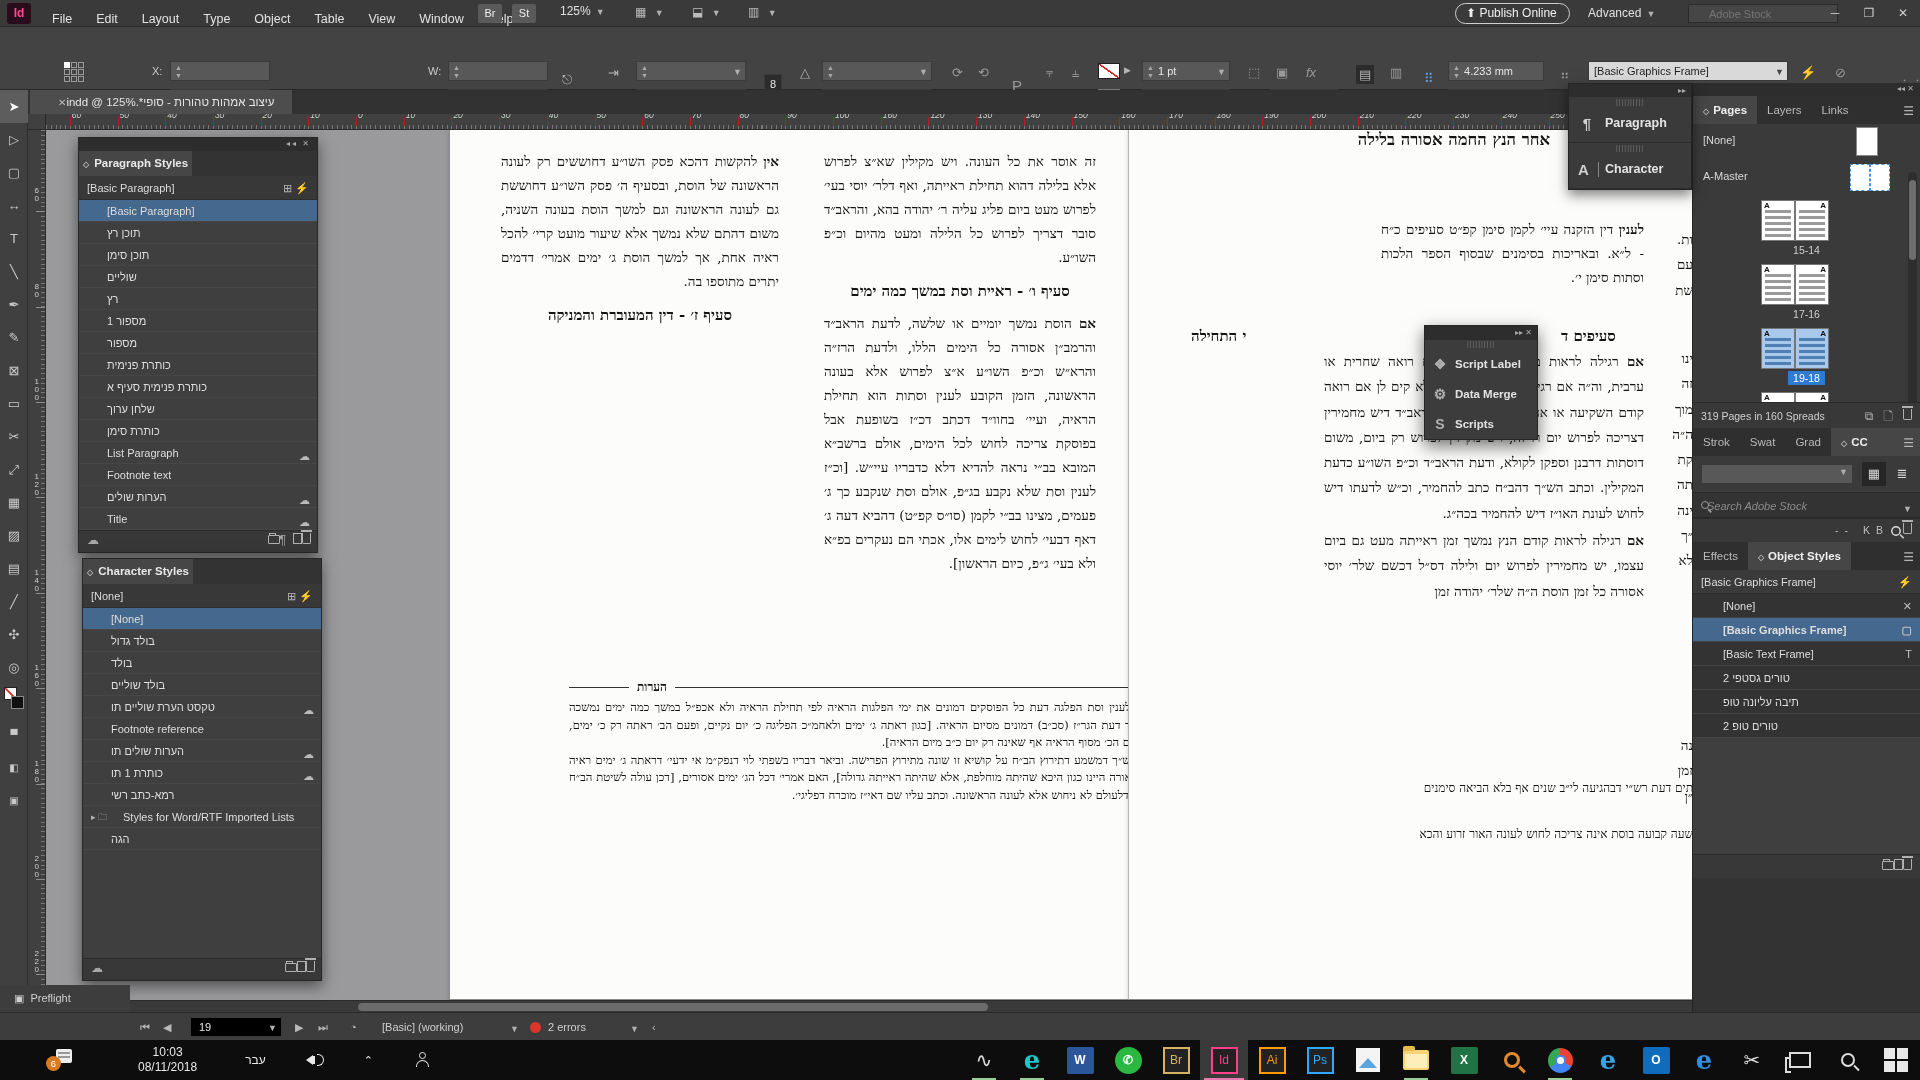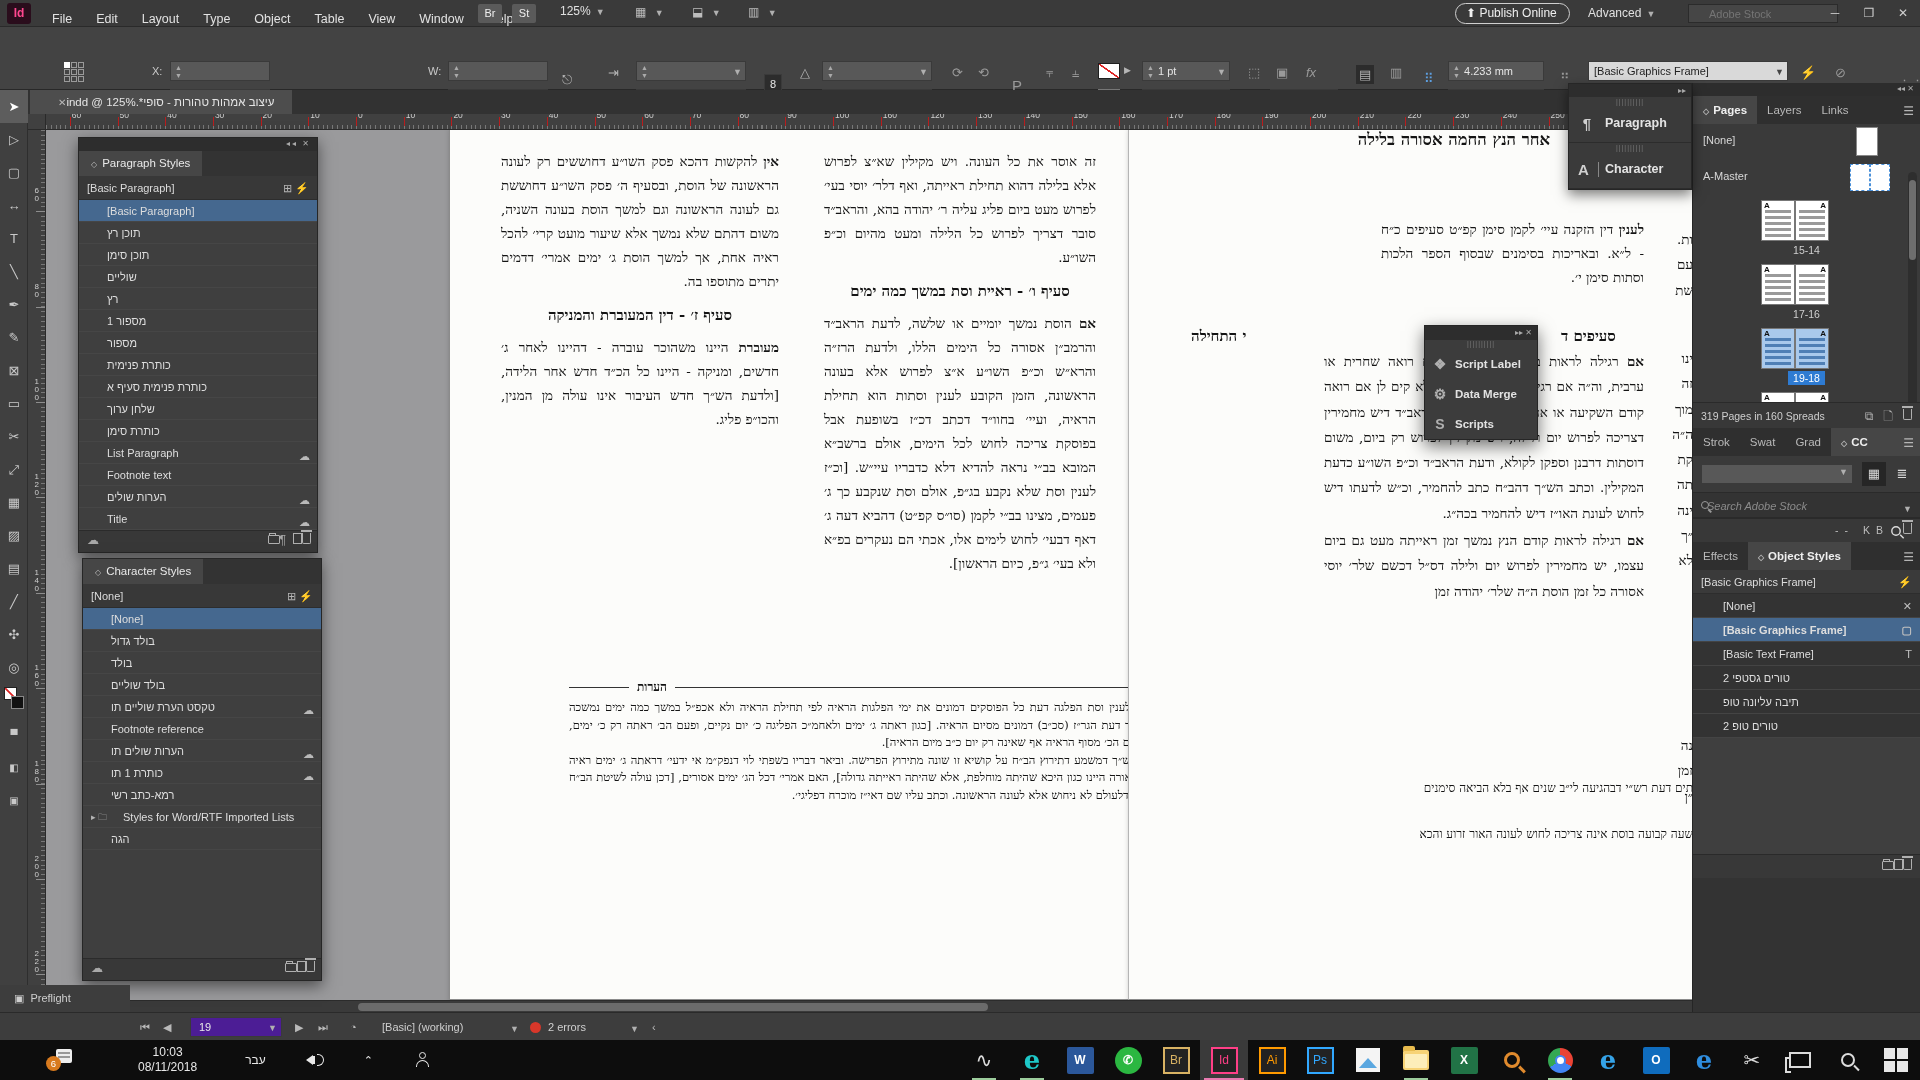--- a/index.html
+++ b/index.html
@@ -49,21 +49,21 @@
   #fs-back { position:absolute; left:11px; top:12px; width:13px; height:13px; border:1px solid #888; background:#111; }
 
   
   #tabbar { position:absolute; left:28px; top:90px; width:1892px; height:24px; background:#323232; }
   #doc-tab { position:absolute; left:2px; top:0; height:24px; background:#4d4d4d; color:#e4e4e4; font-size:11.5px; line-height:24px; padding:0 18px; }
   #doc-tab .x { color:#b9b9b9; margin-left:10px; font-size:10px; }
 
   
   #hruler { position:absolute; left:46px; top:114px; width:1874px; height:16px; background:#404040; border-bottom:1px solid #2a2a2a; overflow:hidden; z-index:5; }
   #hruler .fine { position:absolute; left:0; bottom:0; width:100%; height:4px; background:repeating-linear-gradient(to right,#777 0 1px,transparent 1px 4.77px); }
-  .htick { position:absolute; bottom:3px; width:1px; height:9px; background:#b91c1c; }
+  .htick { position:absolute; bottom:3px; width:1px; height:9px; background:#b91c1c;font-style:italic; }
   .htick b { position:absolute; left:2px; bottom:6px; font-weight:normal; font-size:8.5px; color:#cfcfcf; }
   #vruler { position:absolute; left:28px; top:130px; width:18px; height:882px; background:#404040; border-right:1px solid #2a2a2a; overflow:hidden; z-index:5; }
   #vruler .fine { position:absolute; top:0; right:0; width:4px; height:100%; background:repeating-linear-gradient(to bottom,#777 0 1px,transparent 1px 4.77px); }
   .vtick { position:absolute; right:0; height:1px; width:9px; background:#8d8d8d; }
   .vtick b { position:absolute; right:6px; top:-24px; font-weight:normal; font-size:8px; line-height:8px; color:#cfcfcf; white-space:pre-line; text-align:right; }
   #ruler-corner { position:absolute; left:28px; top:114px; width:18px; height:16px; background:#404040; border-right:1px solid #2a2a2a; border-bottom:1px solid #2a2a2a; z-index:6; }
 
   
   #paste { position:absolute; left:28px; top:130px; width:1892px; height:870px; background:#9a9a9c; overflow:hidden; }
   .page { position:absolute; top:-4px; height:874px; width:763px; background:#fcfcfa; border:1px solid #8b8b8b; box-shadow:2px 3px 6px rgba(0,0,0,.35); }
@@ -81,21 +81,21 @@
   .hfrag { position:absolute; font-weight:bold; font-size:15px; }
   .fragcol { position:absolute; left:522px; width:42px; font-size:13.5px; text-align:right; }
   .fragcol div { height:25.3px; line-height:25.3px; }
   .rp-bottom { position:absolute; left:190px; width:374px; font-size:12px; line-height:18px; text-align:justify; }
 
   
   .fpanel { position:absolute; width:240px; background:#3f3f3f; border:1px solid #262626; box-shadow:0 5px 14px rgba(0,0,0,.5); z-index:30; }
   .fpanel .topstrip { height:13px; background:#2d2d2d; position:relative; }
   .topstrip .tctl { position:absolute; right:6px; top:1px; font-size:8px; color:#aaa; letter-spacing:2px; }
   .ptabrow { height:25px; background:#333333; position:relative; }
-  .ptab { display:inline-block; height:25px; background:#464646; color:#e8e8e8; font-size:11.5px; font-weight:normal; line-height:25px; padding:0 12px; }
+  .ptab { display:inline-block; height:25px; background:#464646; color:#e8e8e8; font-size:11.5px; font-weight:bold; line-height:25px; padding:0 4px; }
   .ptab .ud { font-size:8px; color:#b5b5b5; margin-right:5px; }
   .currow { height:24px; background:#383838; border-bottom:1px solid #2d2d2d; color:#dcdcdc; font-size:11px; line-height:24px; padding:0 8px; position:relative; }
   .currow .ric { position:absolute; right:8px; top:0; color:#b5b5b5; }
   .slist .row { height:22px; line-height:22px; font-size:11px; color:#dedede; padding-left:28px; border-bottom:1px solid #464646; position:relative; background:#3f3f3f; }
   .slist .row.sel { background:#45688f; }
   .slist .row .cloud { position:absolute; right:7px; top:3px; color:#b9b9b9; font-size:11px; }
   .slist .row .fold { position:absolute; left:8px; top:0; color:#b5b5b5; font-size:9px; }
   .pbottom { height:22px; background:#383838; border-top:1px solid #2b2b2b; position:relative; }
   .pbottom .lic { position:absolute; left:8px; top:2px; color:#a8a8a8; font-size:12px; }
   .pbottom .rics { position:absolute; right:6px; top:2px; color:#a8a8a8; font-size:12px; letter-spacing:7px; }
@@ -156,21 +156,21 @@
   .oslist .row { height:24px; line-height:24px; font-size:11px; color:#dedede; padding-left:30px; border-bottom:1px solid #444; position:relative; }
   .oslist .row.sel { background:#45688f; font-weight:bold; }
   .oslist .row .ric { position:absolute; right:8px; top:0; color:#c0c0c0; font-size:11px; }
 
   
   #hscroll { position:absolute; left:28px; top:1000px; width:1664px; height:12px; background:#3a3a3a; border-top:1px solid #2b2b2b; z-index:6; }
   #hscroll i { position:absolute; left:330px; top:2px; width:630px; height:8px; background:#6b6b6b; border-radius:4px; }
   #preflight-chip { position:absolute; left:0; top:985px; width:130px; height:27px; background:#3d3d3d; z-index:41; color:#cfcfcf; font-size:11px; line-height:27px; }
   #statusbar { position:absolute; left:0; top:1012px; width:1920px; height:28px; background:#3d3d3d; border-top:1px solid #2a2a2a; z-index:45; color:#cfcfcf; font-size:11px; }
   .sb { position:absolute; top:0; height:28px; line-height:28px; }
-  #page-field { position:absolute; left:190px; top:4px; width:92px; height:20px; background:#4c1d95; border:1px solid #3a3a3a; line-height:18px; padding-left:8px; color:#e8e8e8; }
+  #page-field { position:absolute; left:190px; top:4px; width:92px; height:20px; background:#000000; border:1px solid #3a3a3a; line-height:18px; padding-left:8px; color:#e8e8e8; }
   #page-field .chev { position:absolute; right:4px; top:1px; }
   .navic { color:#b9b9b9; font-size:11px; }
   #err-dot { position:absolute; left:530px; top:9px; width:11px; height:11px; border-radius:50%; background:#d8372a; }
 
   
   #taskbar { position:absolute; left:0; top:1040px; width:1920px; height:40px; background:#0d0d0d; z-index:50; }
   #tb-left { position:absolute; left:0; top:0; height:40px; display:flex; align-items:center; color:#e8e8e8; }
   #notif { position:relative; width:26px; height:22px; margin-left:46px; }
   #notif .card { position:absolute; right:0; top:0; width:16px; height:14px; background:#eee; border-radius:2px; }
   #notif .card:after { content:""; position:absolute; left:2px; top:3px; width:12px; height:2px; background:#999; box-shadow:0 4px 0 #999; }
@@ -504,21 +504,20 @@
 
     <div class="page heb" id="page-left">
       <div class="body-col" style="left:374px;top:22px;width:272px">
         <p>זה אוסר את כל העונה. ויש מקילין שא״צ לפרוש אלא בלילה דהוא תחילת ראייתה, ואף דלר׳ יוסי בעי׳ לפרוש מעט ביום פליג עליה ר׳ יהודה בהא, והראב״ד סובר דצריך לפרוש כל הלילה ומעט מהיום וכ״פ השו״ע.</p>
         <div class="doc-h">סעיף ו׳ - ראיית וסת במשך כמה ימים</div>
         <p><b>אם</b> <span>הוסת נמשך יומיים או שלשה, לדעת הראב״ד והרמב״ן אסורה כל הימים הללו, ולדעת הרז״ה והרא״ש וכ״פ השו״ע א״צ לפרוש אלא בעונה הראשונה, הזמן הקובע לענין וסתות הוא תחילת הראיה, ועיי׳ בחוו״ד דכתב דכ״ז בשופעת אבל בפוסקת צריכה לחוש לכל הימים, אולם ברשב״א המובא בב״י נראה להדיא דלא כדבריו עיי״ש. [וכ״ז לענין וסת שלא נקבע בג״פ, אולם וסת שנקבע כך ג׳ פעמים, מצינו בב״י לקמן (סו״ס קפ״ט) דהביא דעה ג׳ דאף דבעי׳ לחוש לימים אלו, אכתי הם נעקרים בפ״א ולא בעי׳ ג״פ, כיום הראשון].</span></p>
       </div>
       <div class="body-col" style="left:51px;top:22px;width:278px">
         <p><b>אין</b> <span>להקשות דהכא פסק השו״ע דחוששים רק לעונה הראשונה של הוסת, ובסעיף ה׳ פסק השו״ע דחוששת גם לעונה הראשונה וגם למשך הוסת בעונה השניה, משום דהתם שלא נמשך אלא שיעור מועט קרי׳ להכל ראיה אחת, אך למשך הוסת ג׳ ימים אמרי׳ דדמים יתרים מתוספו בה.</span></p>
         <div class="doc-h">סעיף ז׳ - דין המעוברת והמניקה</div>
-        <p style="margin-top:2px"><b>מעוברת</b> <span>היינו משהוכר עוברה - דהיינו לאחר ג׳ חדשים, ומניקה - היינו כל הכ״ד חדש אחר הלידה, [ולדעת הש״ך חדש העיבור אינו עולה מן המנין, והכו״פ פליג.</span></p>
       </div>
       <div id="fn-divider">
         <span class="rule"></span>
           <span class="t">הערות</span>
           <span class="rule" style="flex:0 0 60px"></span>
       </div>
       <div class="body-col" style="left:119px;top:572px;width:609px">
         <p class="fn"><b>כא.</b> <span>והנה לענין וסת הפלגה דעת כל הפוסקים דמונים את ימי הפלגות הראיה לפי תחילת הראיה ולא אכפ״ל במשך כמה ימים נמשכה ראייתה. אך דעת הגר״ז (סכ״ב) דמונים מסיום הראיה. [כגון ראתה ג׳ ימים ולאחמ״כ הפליגה כ׳ יום נקיים, ופעם הב׳ ראתה רק כ׳ ימים, חוששת ליום הכ׳ מסוף הראיה אף שאינה רק יום כ״ב מיום הראיה].</span></p>
         <p class="fn"><b>כב.</b> <span>ועיי׳ בש״ך דמשמע דתירוץ הב״ח על קושיא זו שונה מתירוץ הפרישה. וביאר דבריו בשפתי לוי דנפק״מ אי ידעי׳ דראתה ג׳ ימים ראיה אחת, [ולכאורה היינו כגון היכא שהיתה מוחלפת, אלא שהיתה ראייתה גדולה], האם אמרי׳ דכל הג׳ ימים אסורים, [דכן עולה לשיטת הב״ח והט״ז], או דלעולם לא ניחוש אלא לעונה הראשונה. וכתב עליו שם דאי״ז מוכרח דפליגי׳.</span></p>
       </div>

